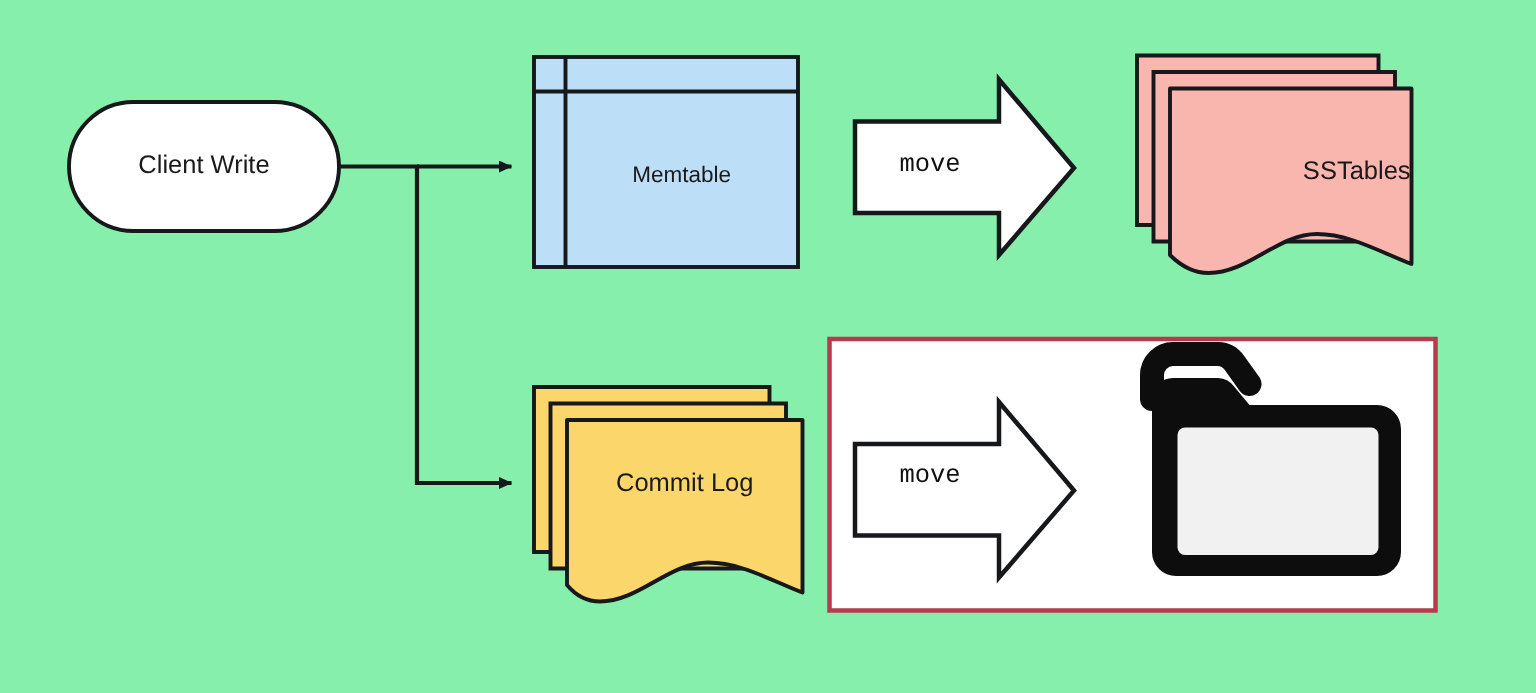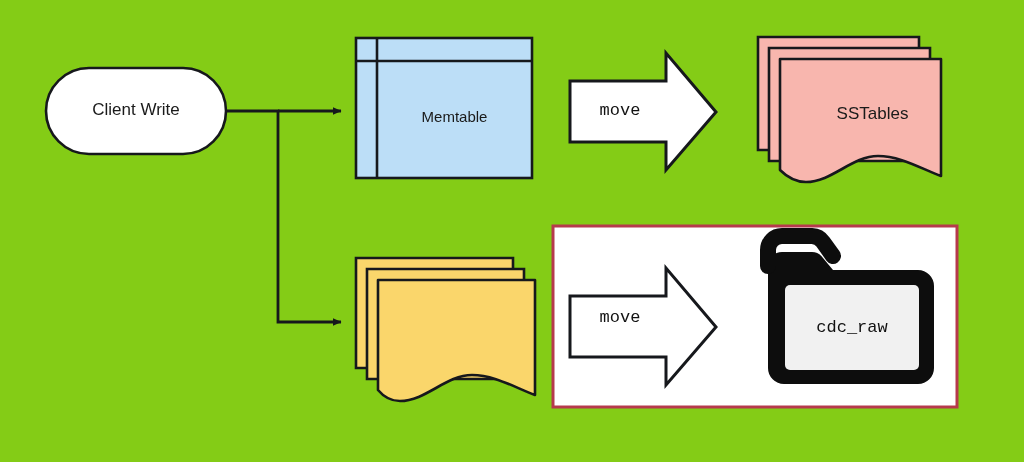--- a/index.html
+++ b/index.html
@@ -10,21 +10,21 @@
   body {
     width: 1024px;
     height: 462px;
     font-family: "Liberation Sans", sans-serif;
     overflow: hidden;
   }
   #canvas {
     position: relative;
     width: 1024px;
     height: 462px;
-    background: #84cc16;
+    background: #86efac;
   }
   .node-label {
     position: absolute;
     text-align: center;
     color: #1a1a1a;
     font-family: "Liberation Sans", sans-serif;
     white-space: nowrap;
     pointer-events: none;
   }
   .mono-label {
@@ -129,23 +129,23 @@
 
       <rect x="785" y="285" width="134" height="85" rx="5" ry="5" fill="#f1f1f1"></rect>
     </g>
 
   </svg>
 
   <div class="node-label" style="left:46px; top:100px; width:180px; font-size:17px;">Client Write</div>
 
   <div class="node-label" style="left:377px; top:108px; width:155px; font-size:15px;">Memtable</div>
 
-  <div class="node-label" style="left:792px; top:104px; width:161px; font-size:17px;">SSTables</div>
+  <div class="node-label" style="left:824px; top:104px; width:161px; font-size:17px;">SSTables</div>
 
+  <div class="node-label" style="left:378px; top:312px; width:157px; font-size:17px;">Commit Log</div>
 
-  <div class="mono-label" style="left:785px; top:318px; width:134px; font-size:17px;">cdc_raw</div>
 
   <div class="mono-label" style="left:570px; top:101px; width:100px; font-size:17px;">move</div>
 
   <div class="mono-label" style="left:570px; top:308px; width:100px; font-size:17px;">move</div>
 
 
 </div>
 
 </body></html>

